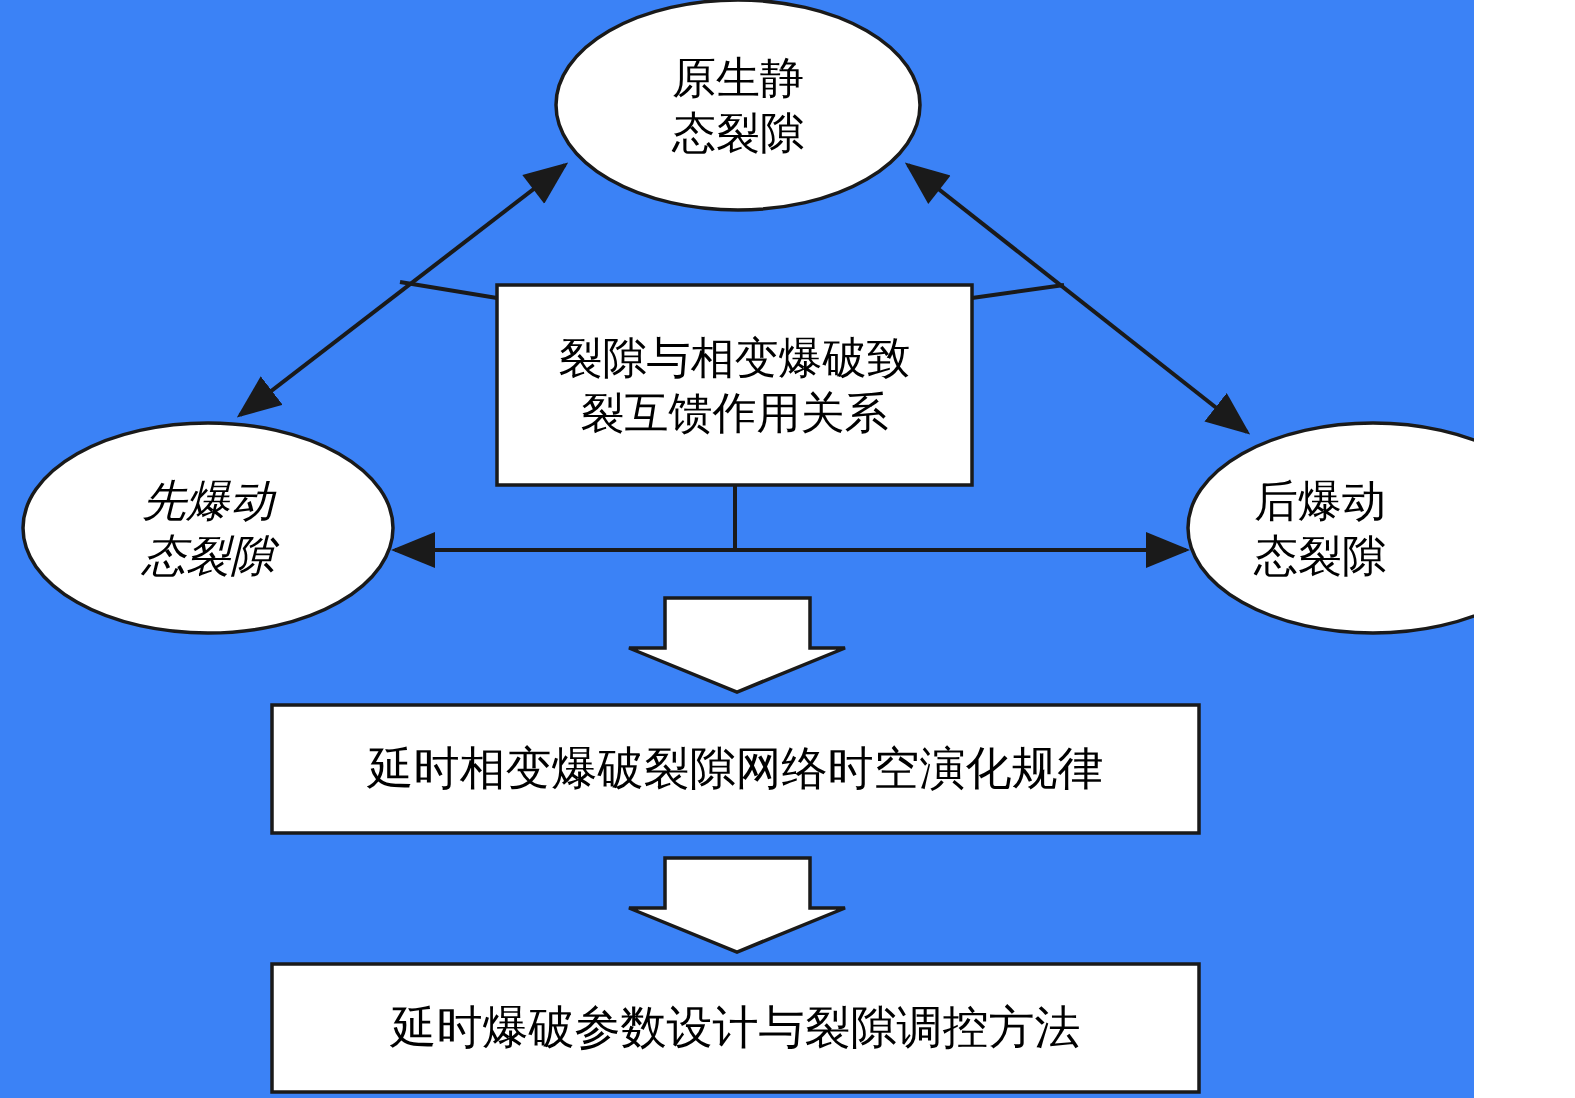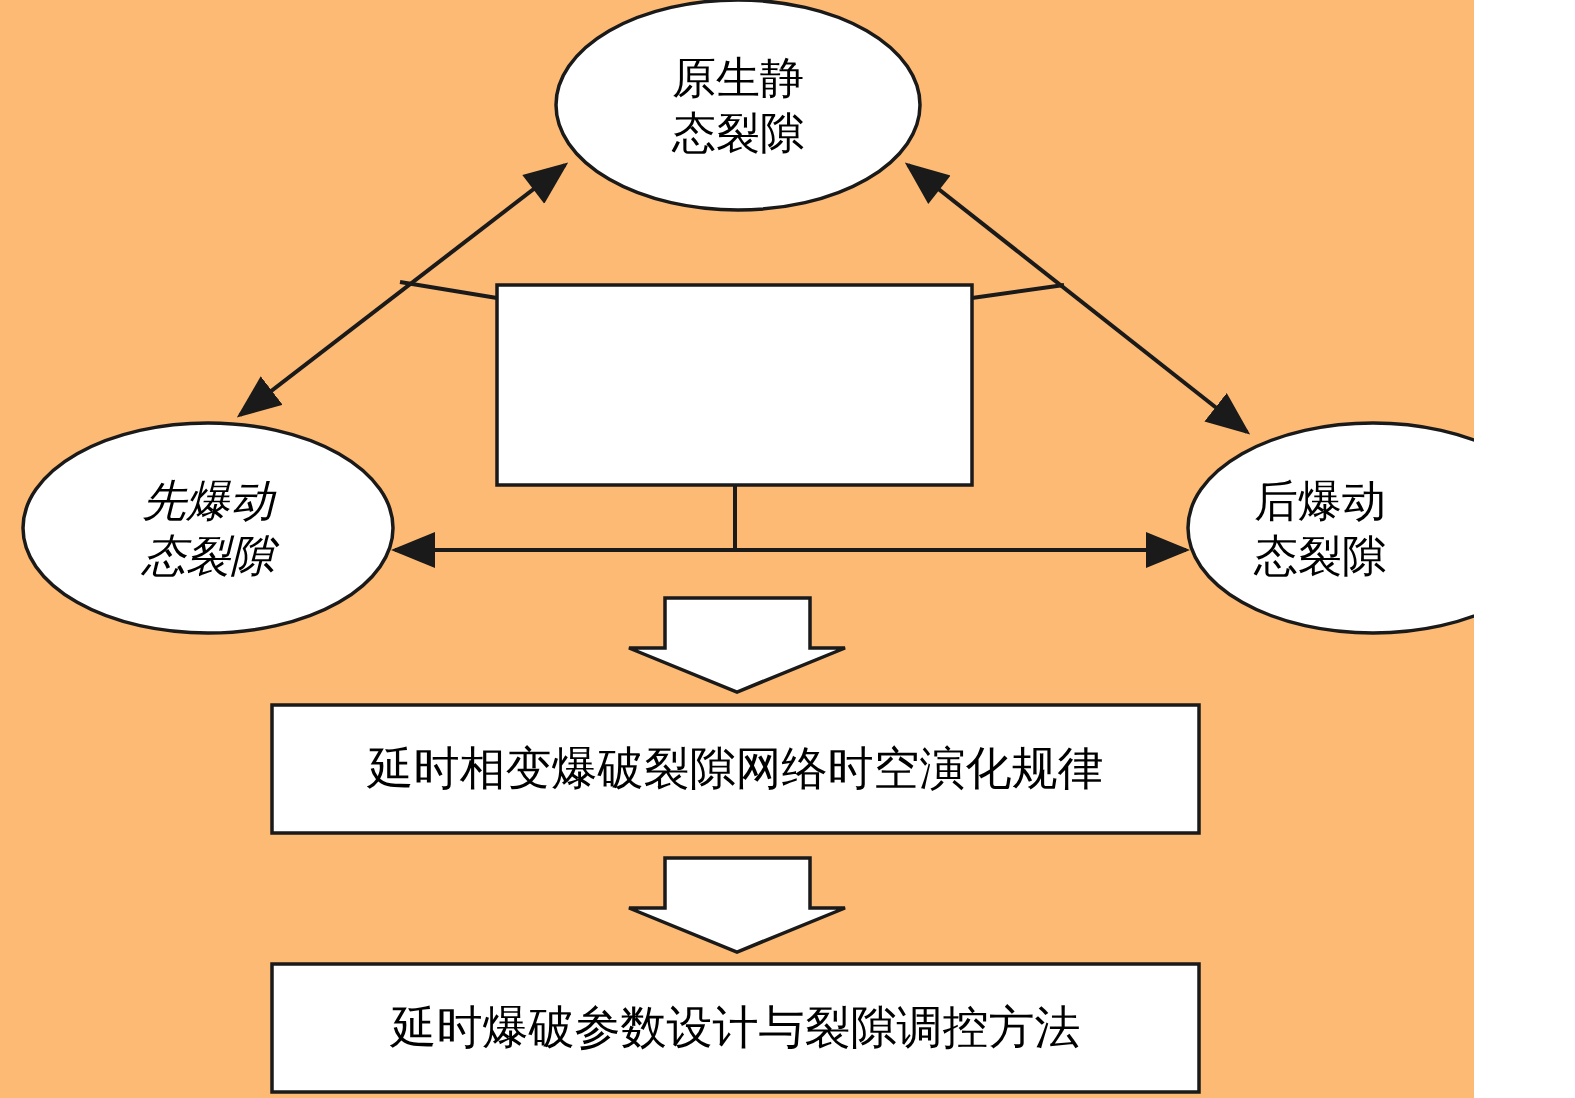--- a/index.html
+++ b/index.html
@@ -8,21 +8,21 @@
     background: #ffffff;
   }
   body {
     font-family: "DejaVu Sans", "Liberation Sans", sans-serif;
   }
   #diagram-root {
     position: relative;
     width: 1474px;
     height: 1098px;
     overflow: hidden;
-    background: #fdba74;
+    background: #3b82f6;
   }
   #diagram-svg {
     position: absolute;
     left: 0;
     top: 0;
     width: 1575px;
     height: 1098px;
   }
   .node-label {
     position: absolute;
@@ -92,18 +92,20 @@
 
   <div class="node-label ellipse-label" style="left:556px; top:40px; width:364px; height:130px;">原生静
 态裂隙</div>
 
   <div class="node-label ellipse-label" style="left:23px; top:463px; width:370px; height:130px;font-style:italic;">先爆动
 态裂隙</div>
 
   <div class="node-label ellipse-label" style="left:1135px; top:463px; width:370px; height:130px;">后爆动
 态裂隙</div>
 
+  <div class="node-label box-label" style="left:497px; top:310px; width:475px; height:150px;">裂隙与相变爆破致
+裂互馈作用关系</div>
 
   <div class="node-label wide-box-label" style="left:272px; top:705px; width:927px; height:128px;">延时相变爆破裂隙网络时空演化规律</div>
 
   <div class="node-label wide-box-label" style="left:272px; top:964px; width:927px; height:128px;text-align:right;">延时爆破参数设计与裂隙调控方法</div>
 
 </div>
 
 </body></html>

